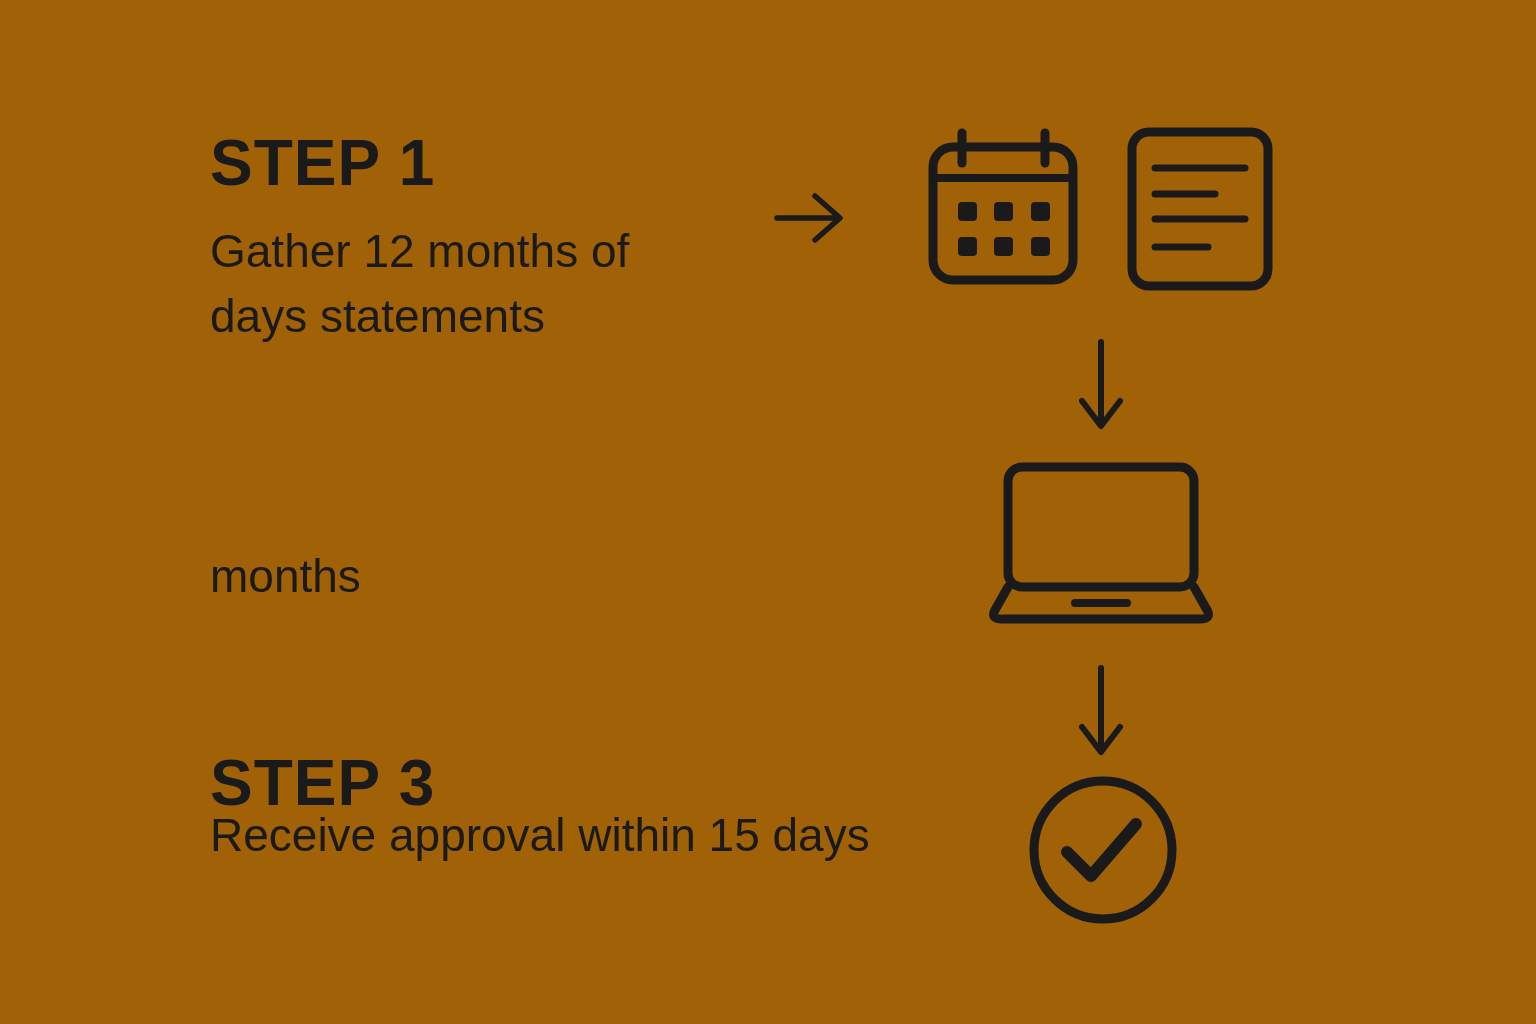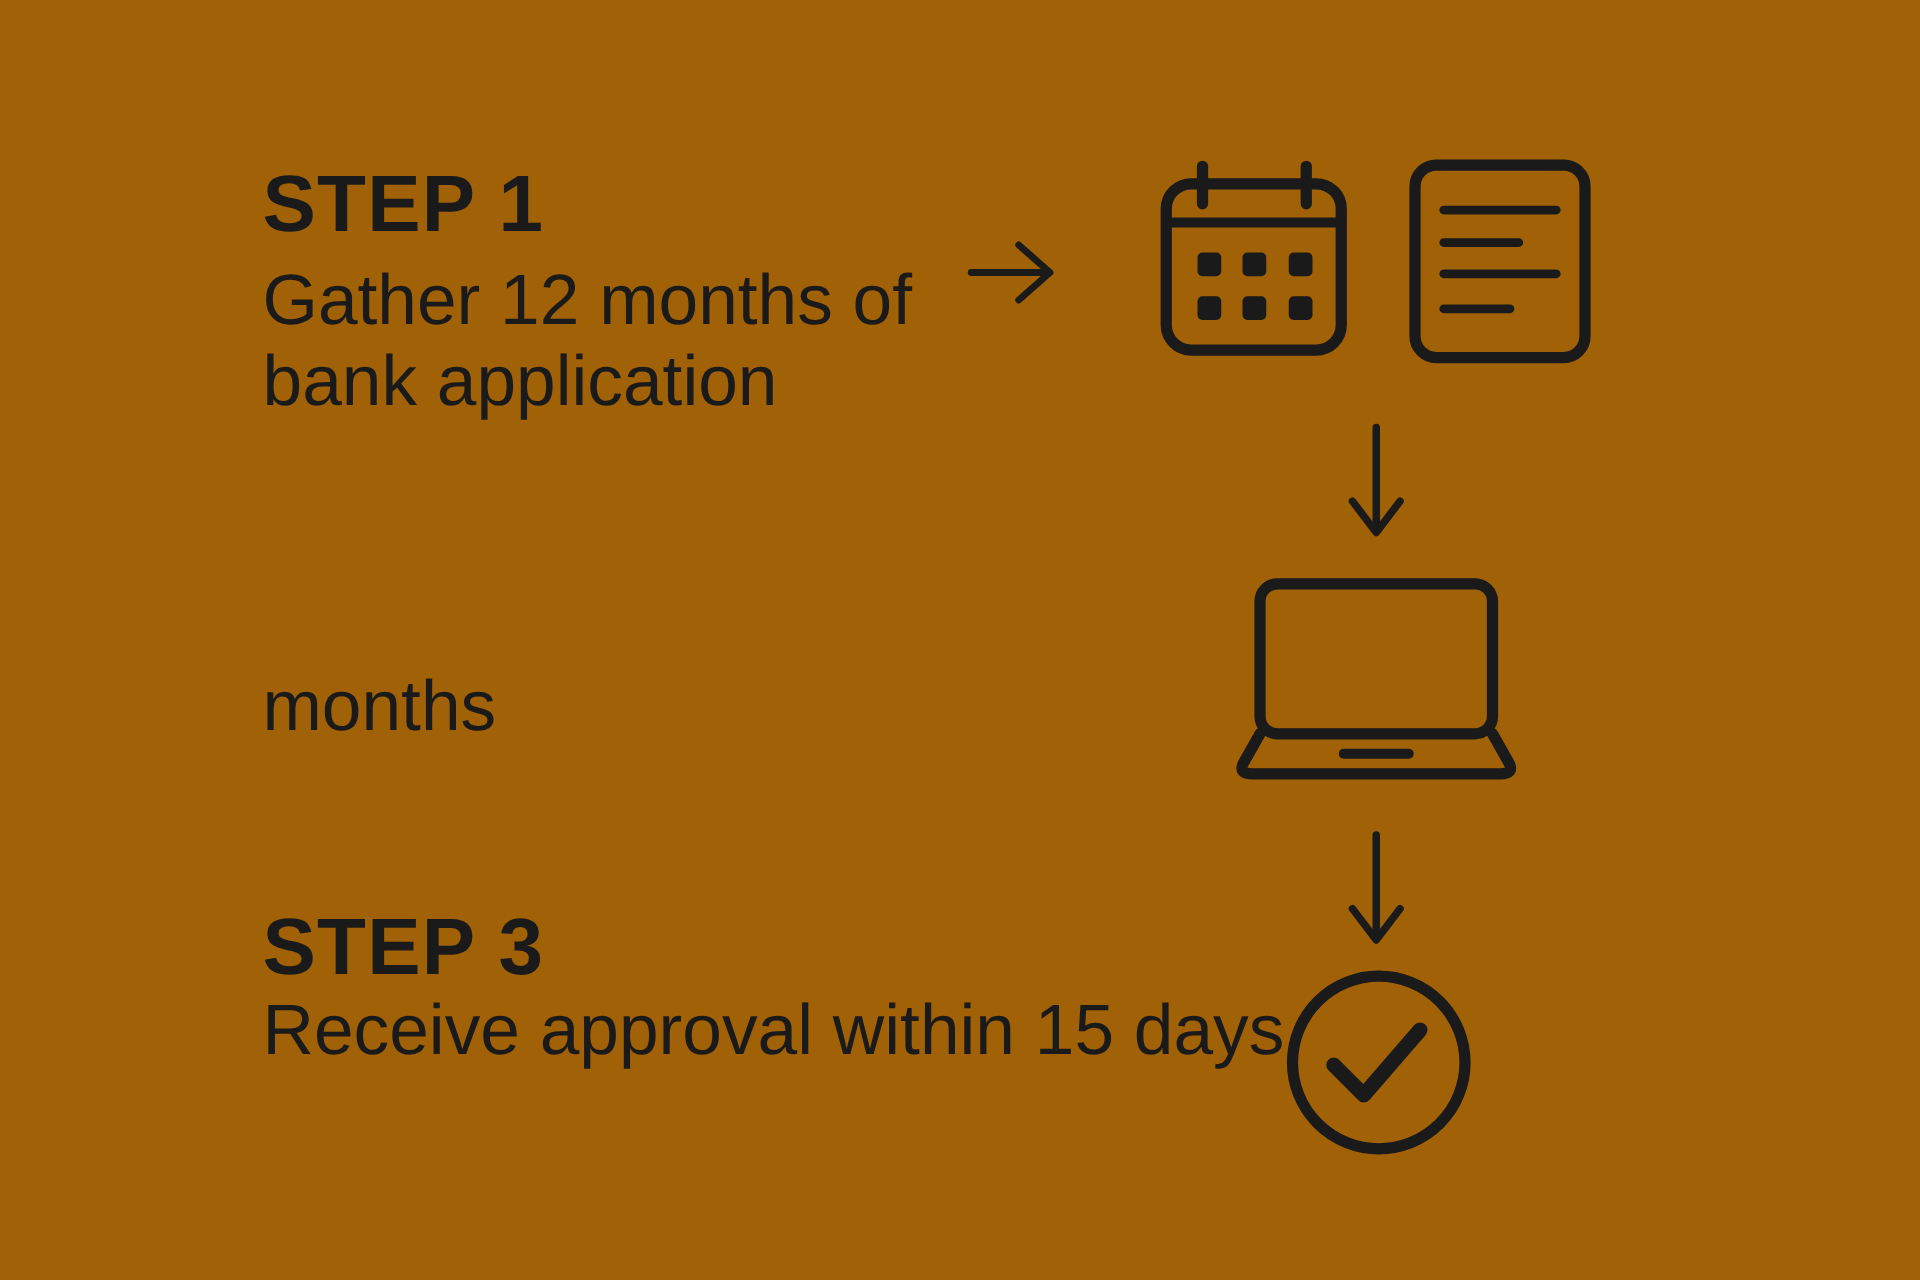--- a/index.html
+++ b/index.html
@@ -17,46 +17,47 @@
   .step-label {
     font-size: 64px;
     font-weight: 700;
     letter-spacing: 1px;
     line-height: 70px;
     white-space: nowrap;
   }
   .step-desc {
     position: absolute;
     left: 210px;
-    font-size: 57px;
+    font-size: 46px;
     font-weight: 400;
     line-height: 65px;
     white-space: nowrap;
+    margin-top: 11px;
   }
   .icon { position: absolute; }
   .icon svg { display: block; }
   .stroke { fill: none; stroke: #1a1a1a; stroke-linecap: round; stroke-linejoin: round; }
   .fillsq { fill: #1a1a1a; stroke: none; }
 </style>
 </head>
 <body>
 
 <div class="canvas">
 
   <div class="step step-label" style="top:128px;">STEP 1</div>
   <div class="step-desc" style="top:208px;">
     <div>Gather 12 months of</div>
-    <div>bank application</div>
+    <div>days statements</div>
   </div>
 
   <div class="step-desc" style="top:533px;">
     <div>months</div>
   </div>
 
-  <div class="step step-label" style="top:722px;">STEP 3</div>
+  <div class="step step-label" style="top:748px;">STEP 3</div>
   <div class="step-desc" style="top:792px;">
     <div>Receive approval within 15 days</div>
   </div>
 
   <div class="icon" style="left:773px; top:188px;">
     <svg width="74" height="60" viewBox="0 0 74 60">
       <line class="stroke" x1="4" y1="30" x2="64" y2="30" stroke-width="5.5"></line>
       <polyline class="stroke" points="42,8 67,30 42,52" stroke-width="5.5"></polyline>
     </svg>
   </div>

